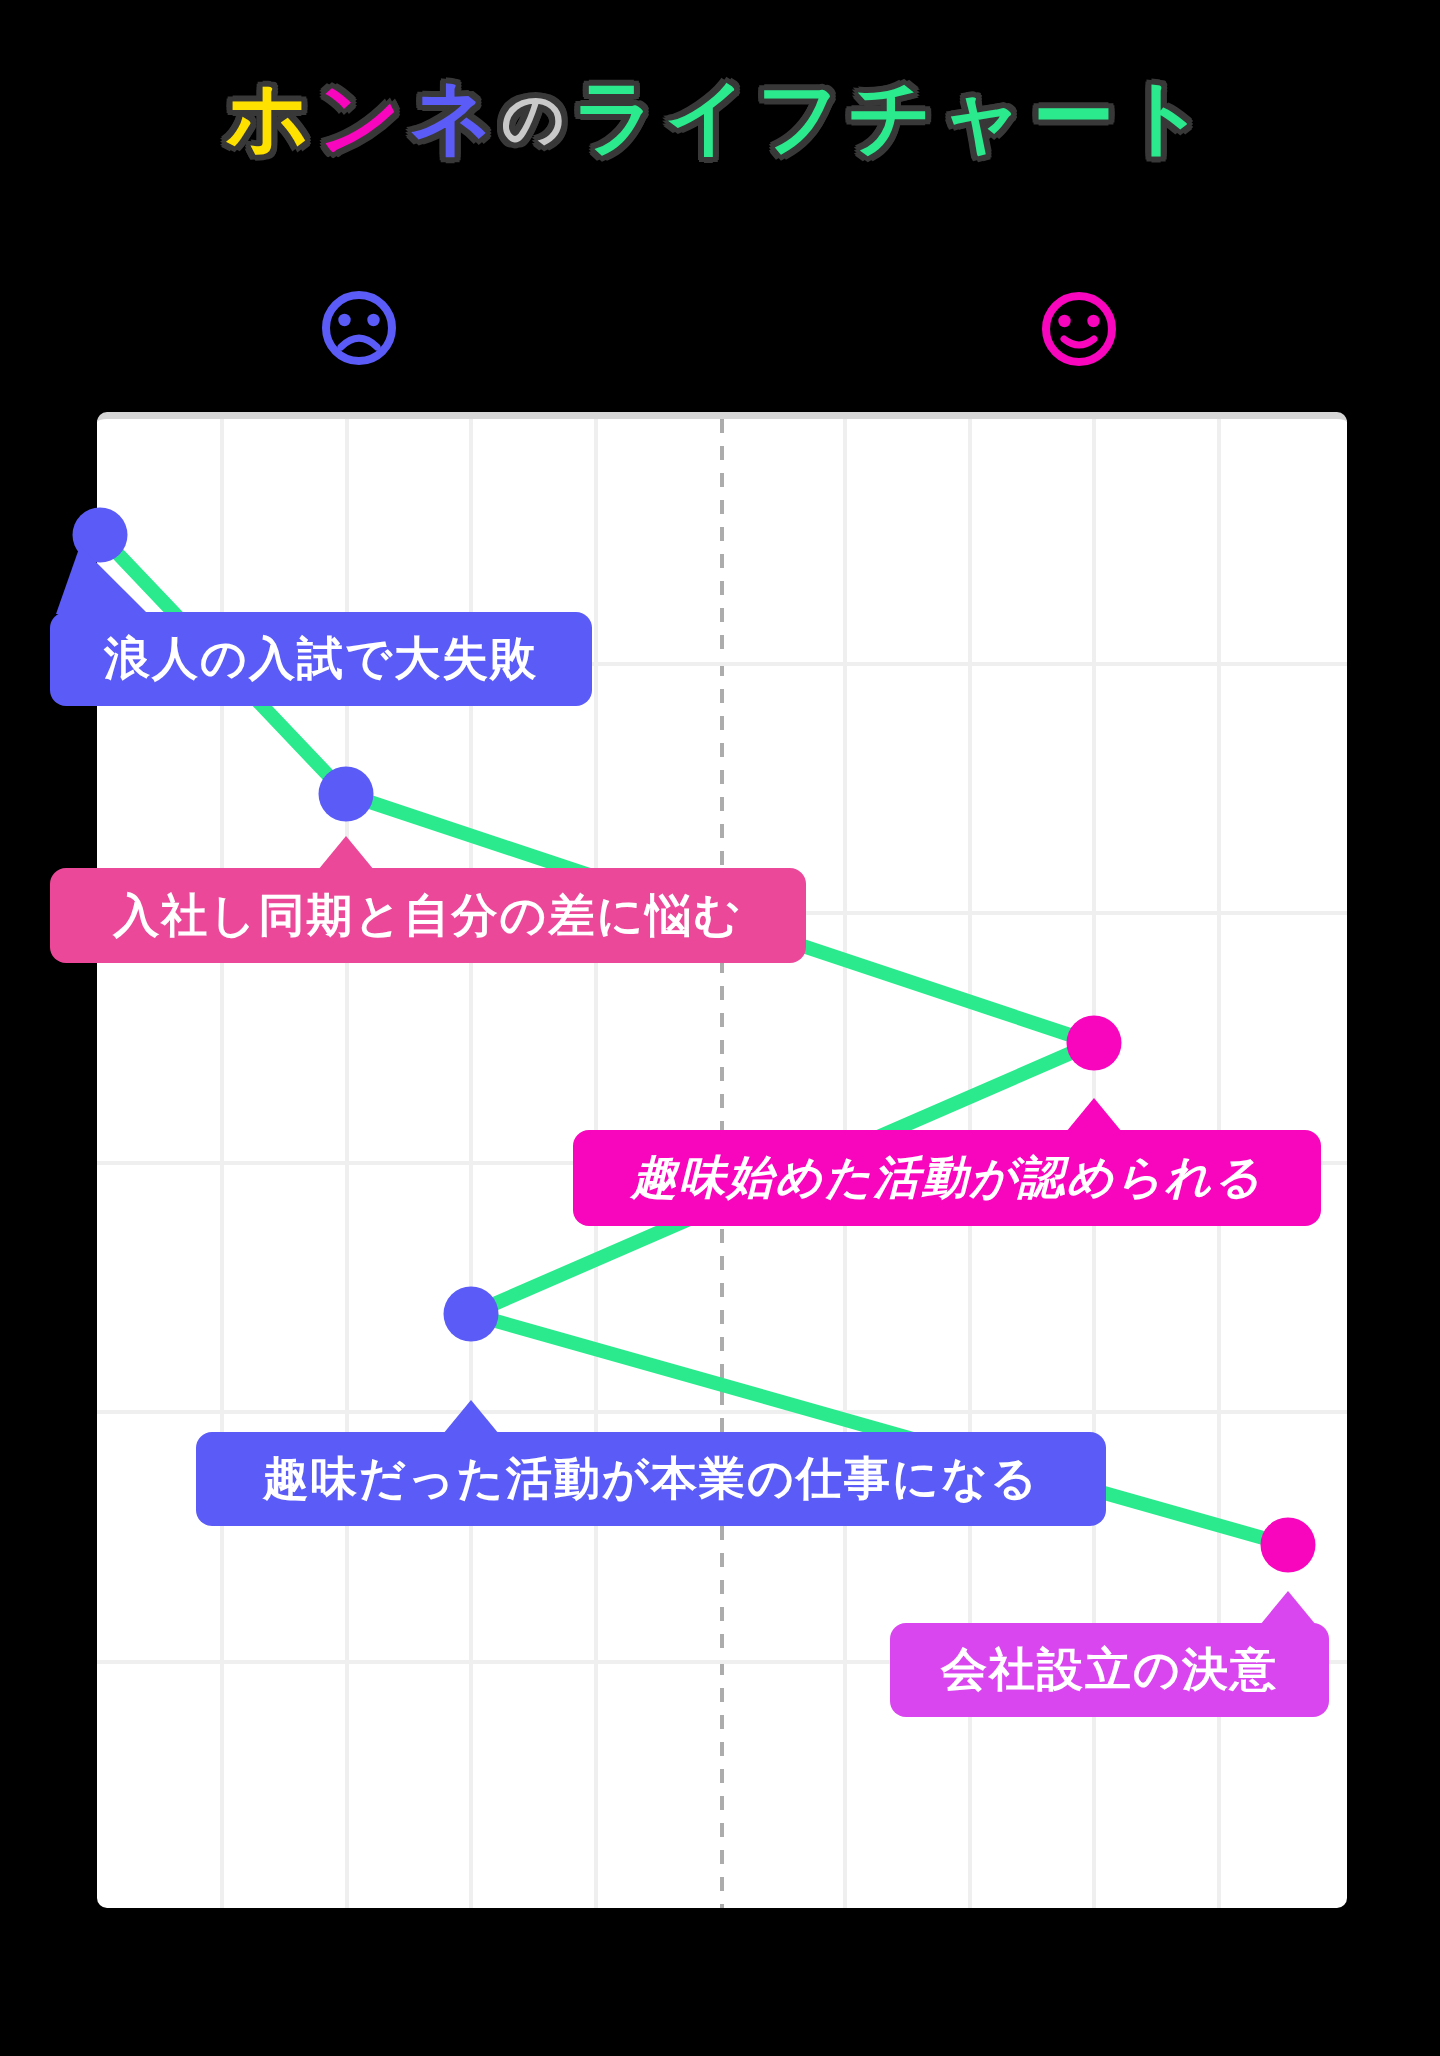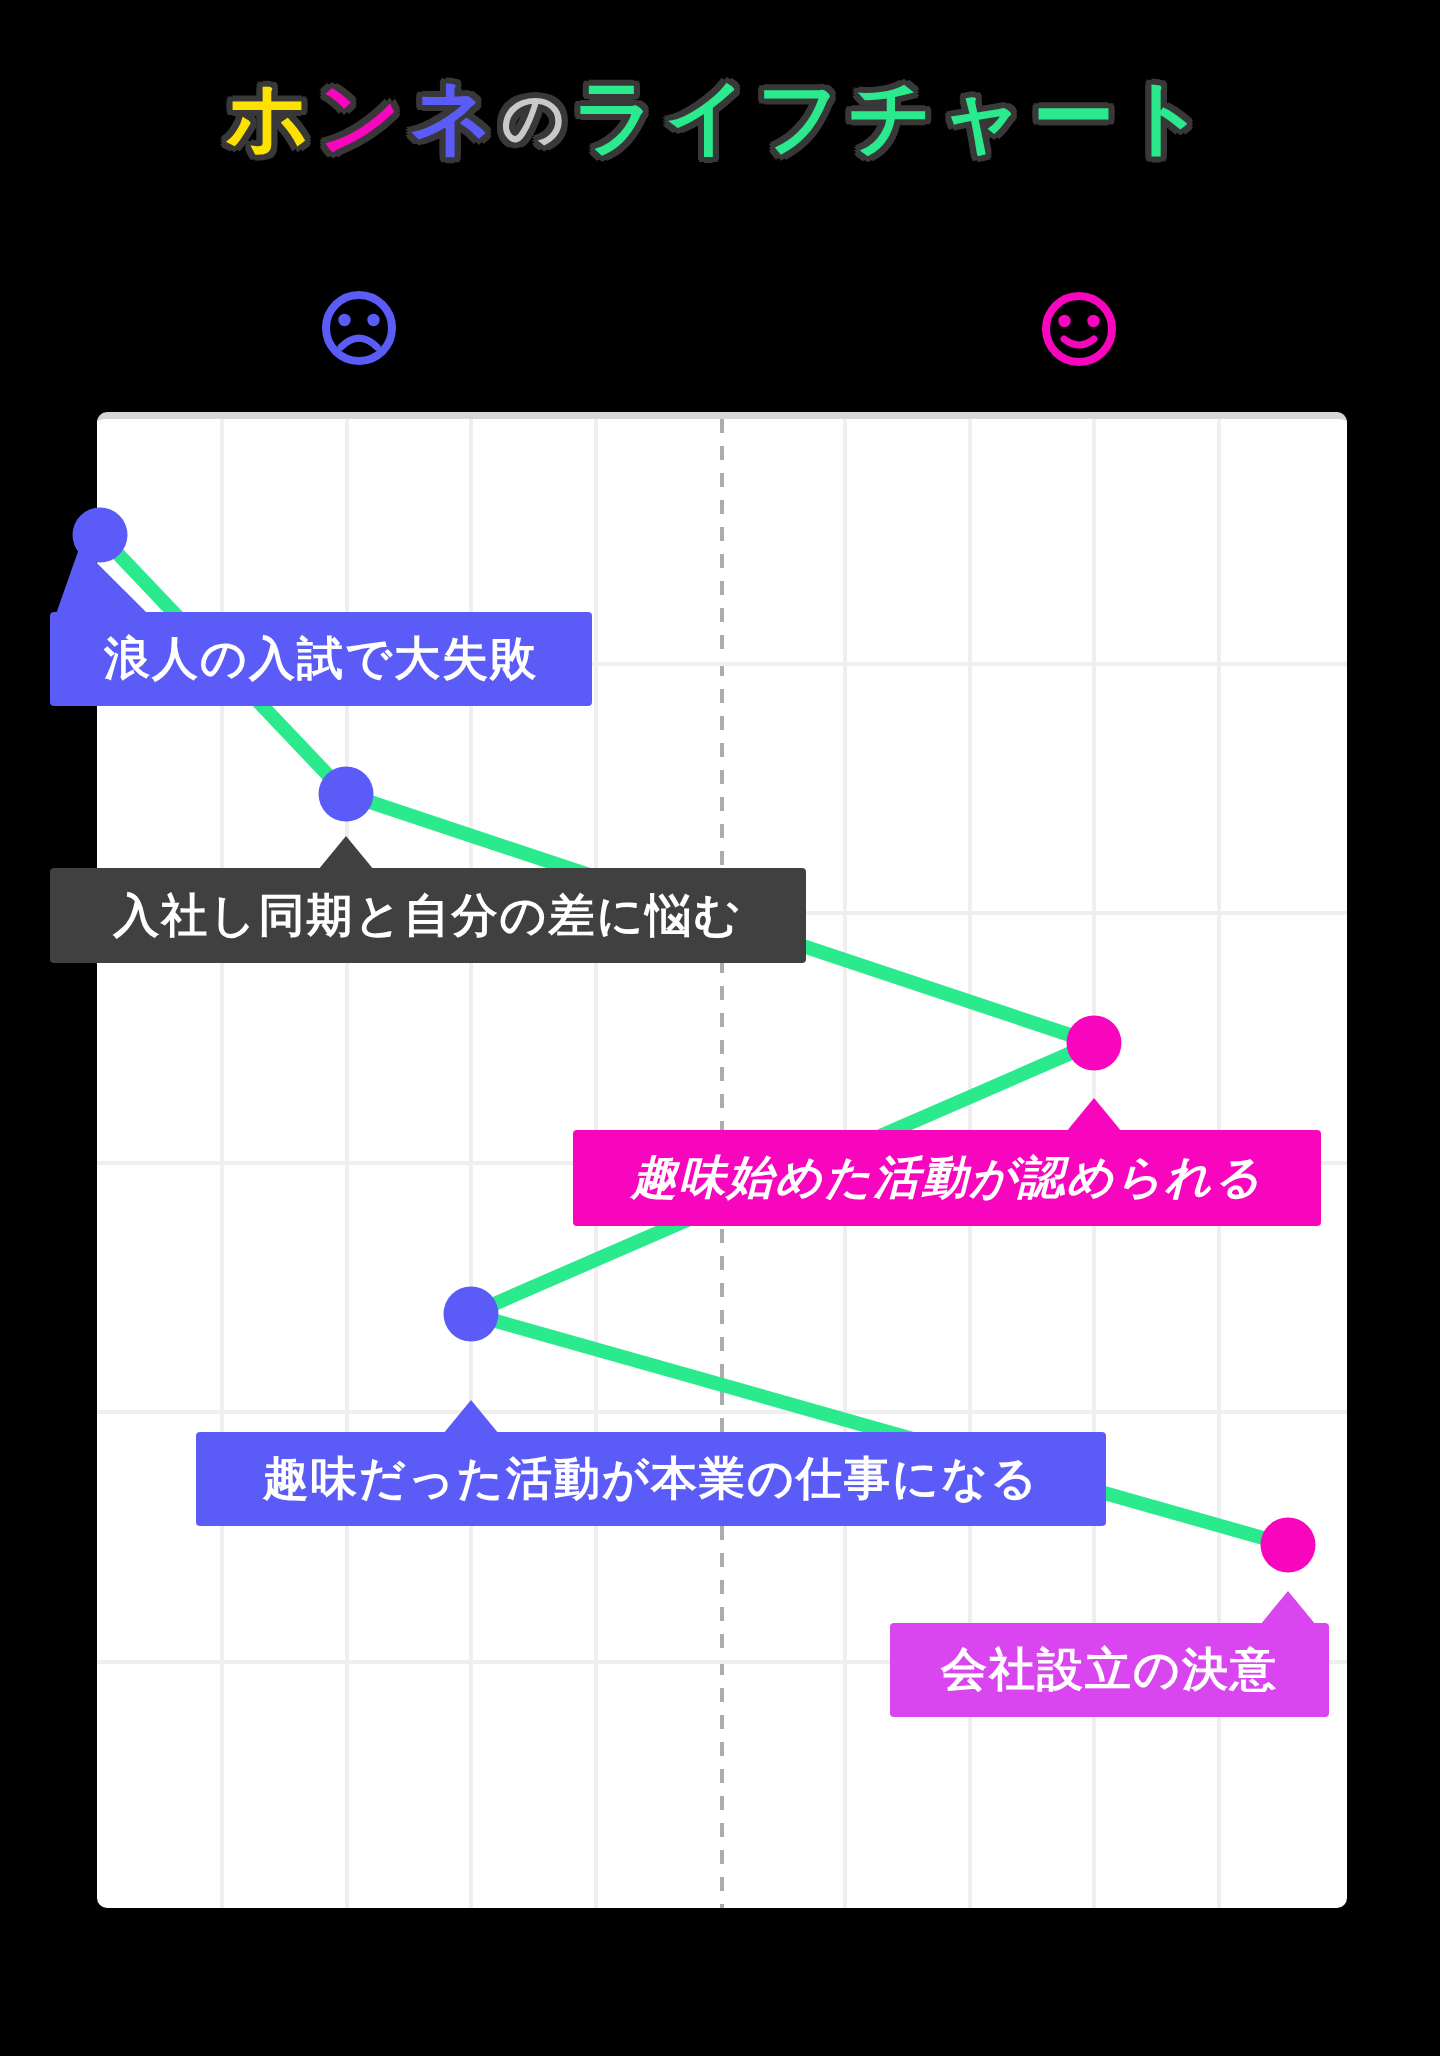--- a/index.html
+++ b/index.html
@@ -34,21 +34,21 @@
   .gv{position:absolute;top:0;bottom:0;width:4px;background:#EFEFEF;}
   .gh{position:absolute;left:0;right:0;height:4px;background:#EFEFEF;}
   .gdash{
     position:absolute;top:0;bottom:0;width:4px;left:623px;
     background:repeating-linear-gradient(to bottom,#ACACAC 0 14px,transparent 14px 27px);
   }
   
   .chart-svg{position:absolute;left:0;top:0;z-index:2;}
   
   .bubble{
-    position:absolute;z-index:3;border-radius:4px;
+    position:absolute;z-index:3;border-radius:16px;
     display:flex;align-items:center;justify-content:center;
     color:#FFFFFF;font-weight:bold;font-size:46px;letter-spacing:2px;
     white-space:nowrap;
   }
   .tail{
     position:absolute;background:inherit;
     width:56px;height:34px;top:-32px;
     clip-path:polygon(50% 0,100% 100%,0 100%);
   }
   .tail-corner{
@@ -117,21 +117,21 @@
       <circle cx="471" cy="1314" r="27.5" fill="#5B5BF7"></circle>
       <circle cx="1288" cy="1545" r="27.5" fill="#F805BE"></circle>
     </g>
 </svg>
 
 <div class="bubble" style="left: 50px; top: 612px; width: 542px; height: 94px; background: rgb(91, 91, 247);">
   <div class="tail-corner"></div>
   <span>浪人の入試で大失敗</span>
 </div>
 
-<div class="bubble" style="left: 50px; top: 868px; width: 756px; height: 95px; background: #404040;">
+<div class="bubble" style="left: 50px; top: 868px; width: 756px; height: 95px; background: #ec4899;">
   <div class="tail" style="left:268px;"></div>
   <span>入社し同期と自分の差に悩む</span>
 </div>
 
 <div class="bubble" style="left: 573px; top: 1130px; width: 748px; height: 96px; background: rgb(248, 5, 190); font-style: italic;">
   <div class="tail" style="left:493px;"></div>
   <span>趣味始めた活動が認められる</span>
 </div>
 
 <div class="bubble" style="left: 196px; top: 1432px; width: 910px; height: 94px; background: rgb(91, 91, 247);">

